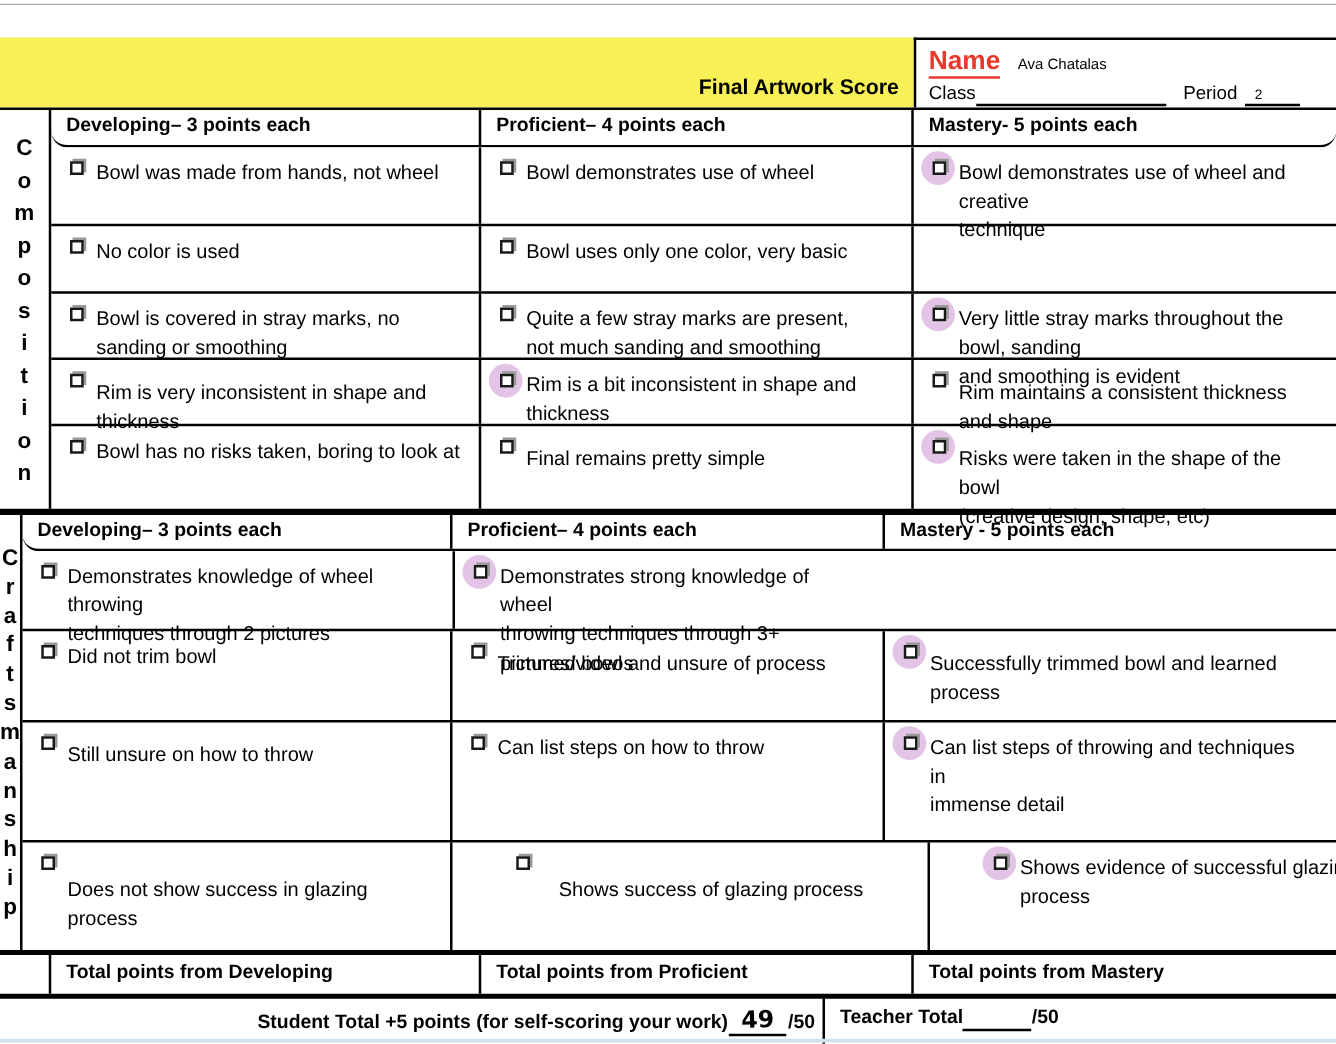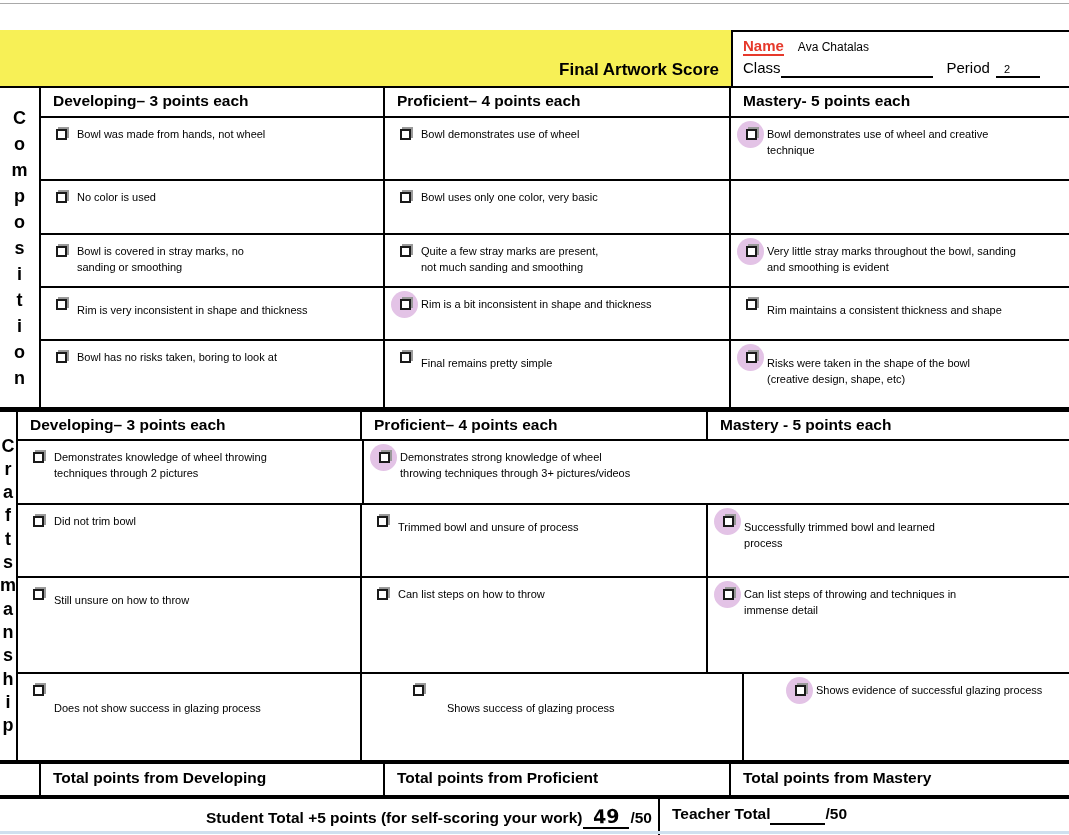--- a/index.html
+++ b/index.html
@@ -13,57 +13,57 @@
   .sheet{position:relative;width:1069px;height:835px;background:#fff;overflow:hidden;}
   .top-rule{position:absolute;top:3px;left:0;width:100%;height:1px;background:#a9a9a9;}
   .bottom-rule{position:absolute;top:831px;left:0;width:100%;height:3px;background:var(--page-edge-blue);}
 
   
   .band{position:absolute;top:30px;left:0;width:1069px;height:56px;display:flex;}
   .band-yellow{width:731px;height:56px;background:var(--banner-yellow);display:flex;align-items:flex-end;justify-content:flex-end;padding:0 12px 6px 0;}
   .band-title{font-weight:bold;font-size:17px;}
   .name-box{width:338px;height:56px;border-top:2px solid #000;border-left:2px solid #000;background:#fff;padding:5px 0 0 10px;font-size:15px;}
   .name-line{display:flex;align-items:baseline;gap:14px;}
-  .lbl-name{color:var(--name-red);font-weight:bold;font-size:15px;border-bottom:2px solid var(--name-red);line-height:1.15;}
+  .lbl-name{color:var(--name-red);font-weight:bold;font-size:21px;border-bottom:2px solid var(--name-red);line-height:1.15;}
   .name-val{font-size:12px;}
   .class-line{display:flex;align-items:baseline;margin-top:3px;font-size:15px;}
   .fill{display:inline-block;border-bottom:2px solid #000;}
   .fill:empty::after{content:"\00a0";}
   .class-fill{width:152px;}
   .period-lbl{margin-left:14px;margin-right:6px;}
   .period-fill{width:44px;text-align:left;padding-left:8px;}
   .period-fill span{font-size:11px;}
 
   
   .table{position:absolute;top:86px;left:0;width:1069px;}
   .rule2{height:2px;background:#000;}
   .thick4{height:4px;background:#000;}
   .thick5{height:5px;background:#000;}
   .section{display:flex;}
   .sec-label{width:41px;border-right:2px solid #000;display:flex;align-items:center;justify-content:center;}
   .sec-label span{font-weight:bold;font-size:18px;white-space:pre-line;text-align:center;display:block;}
   .lh26{line-height:26px;}
   .lh23{line-height:23.3px;}
   .sec-body{flex:1;}
-  .hrow{display:flex;border-bottom:2px solid #000;}
+  .hrow{display:flex;border-bottom:2px solid #000;border-radius:13px;}
   .hrow.h30{height:30px;}
   .hrow.h29{height:29px;}
   .hcell{font-weight:bold;font-size:15.5px;padding:4px 0 0 12px;}
   .w1{width:344px;border-right:2px solid #000;}
   .w2{width:346px;border-right:2px solid #000;}
   .w3{width:338px;}
   .crow{display:flex;border-bottom:2px solid #000;}
   .crow.last{border-bottom:none;}
   .h63{height:63px;}.h54{height:54px;}.h53{height:53px;}.h66{height:66px;}
   .h64{height:64px;}.h73{height:73px;}.h80{height:96px;}.h86{height:86px;gap:36px;}
   .cell{padding:9px 10px 0 15px;display:flex;align-items:flex-start;}
   .cbwrap{position:relative;flex:0 0 auto;width:12px;height:12px;margin-top:2px;}
   .cb{position:relative;z-index:1;display:block;width:11px;height:11px;background:#fff;border:2px solid #1a1a1a;box-shadow:2px -2px 0 0 #999;}
   .circled .cbwrap::before{content:"";position:absolute;left:-9px;top:-8px;width:27px;height:27px;border-radius:50%;background:var(--highlight-purple);z-index:0;}
-  .crit{font-size:11px;line-height:1.45;margin-left:9px;white-space:pre-line;position:relative;z-index:1;}
+  .crit{font-size:16px;line-height:1.45;margin-left:9px;white-space:pre-line;position:relative;z-index:1;}
   .d1{margin-top:6px;}
   .d2{margin-top:0;}
   .d3{margin-top:18px;}
   .ind{margin-left:22px;}
 
   
   .totals{display:flex;height:31px;}
   .t-spacer{width:41px;border-right:2px solid #000;}
   .tcell{font-weight:bold;font-size:15.5px;padding:5px 0 0 12px;}
   .final{display:flex;height:48px;border-radius:14px;}

